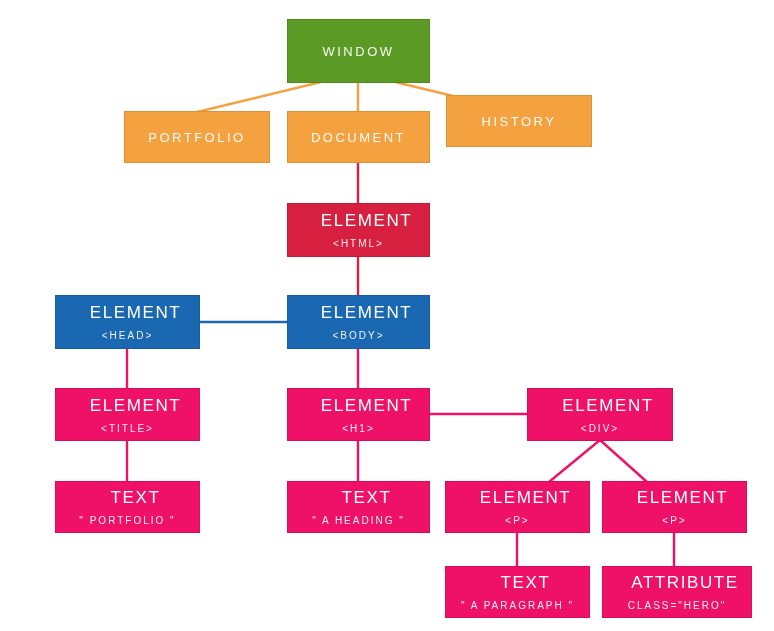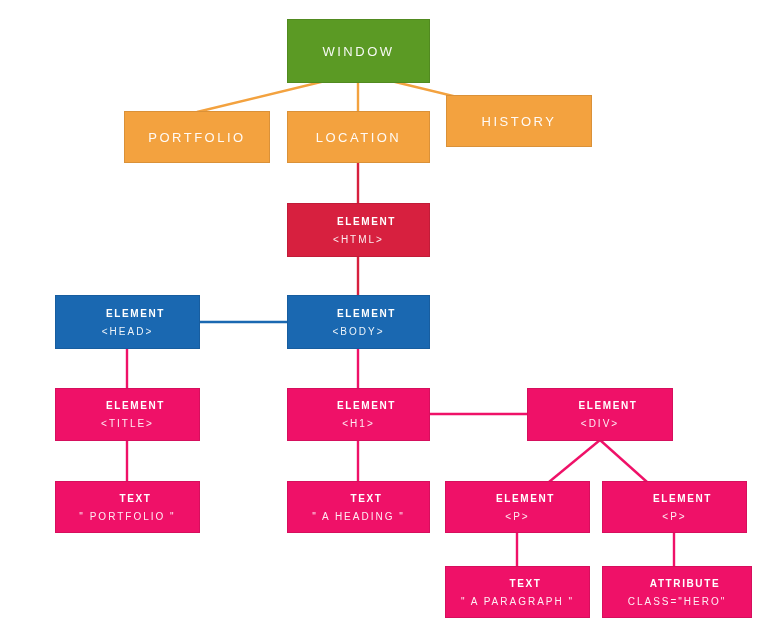--- a/index.html
+++ b/index.html
@@ -19,21 +19,21 @@
 
   .node{
     position:absolute; box-sizing:border-box; color:#fff;
     display:flex; flex-direction:column; align-items:center; justify-content:center;
     text-align:center; border:1px solid rgba(0,0,0,0.10);
   }
   .node .label{
     font-size:13px; letter-spacing:2.5px; color:rgba(255,255,255,0.95); font-weight:400;
   }
   .node .kind{
-    font-size:10px; font-weight:700; letter-spacing:1.6px; color:#ffffff; margin-bottom:7px;padding-left:16px;
+    font-size:17px; font-weight:400; letter-spacing:1.6px; color:#ffffff; margin-bottom:7px;padding-left:16px;
   }
   .node .value{
     font-size:10px; letter-spacing:2px; color:rgba(255,255,255,0.92); font-weight:400; white-space:nowrap;
   }
 
   .c-green{background:var(--green);}
   .c-orange{background:var(--orange);}
   .c-red{background:var(--red);}
   .c-blue{background:var(--blue);}
   .c-pink{background:var(--pink);}
@@ -80,21 +80,21 @@
 
   <div class="node c-green n-window">
     <div class="label">WINDOW</div>
   </div>
 
   <div class="node c-orange n-location">
     <div class="label">PORTFOLIO</div>
   </div>
 
   <div class="node c-orange n-document">
-    <div class="label">LOCATION</div>
+    <div class="label">DOCUMENT</div>
   </div>
 
   <div class="node c-orange n-history">
     <div class="label">HISTORY</div>
   </div>
 
   <div class="node c-red n-html">
     <div class="kind">ELEMENT</div>
     <div class="value">&lt;HTML&gt;</div>
   </div>

